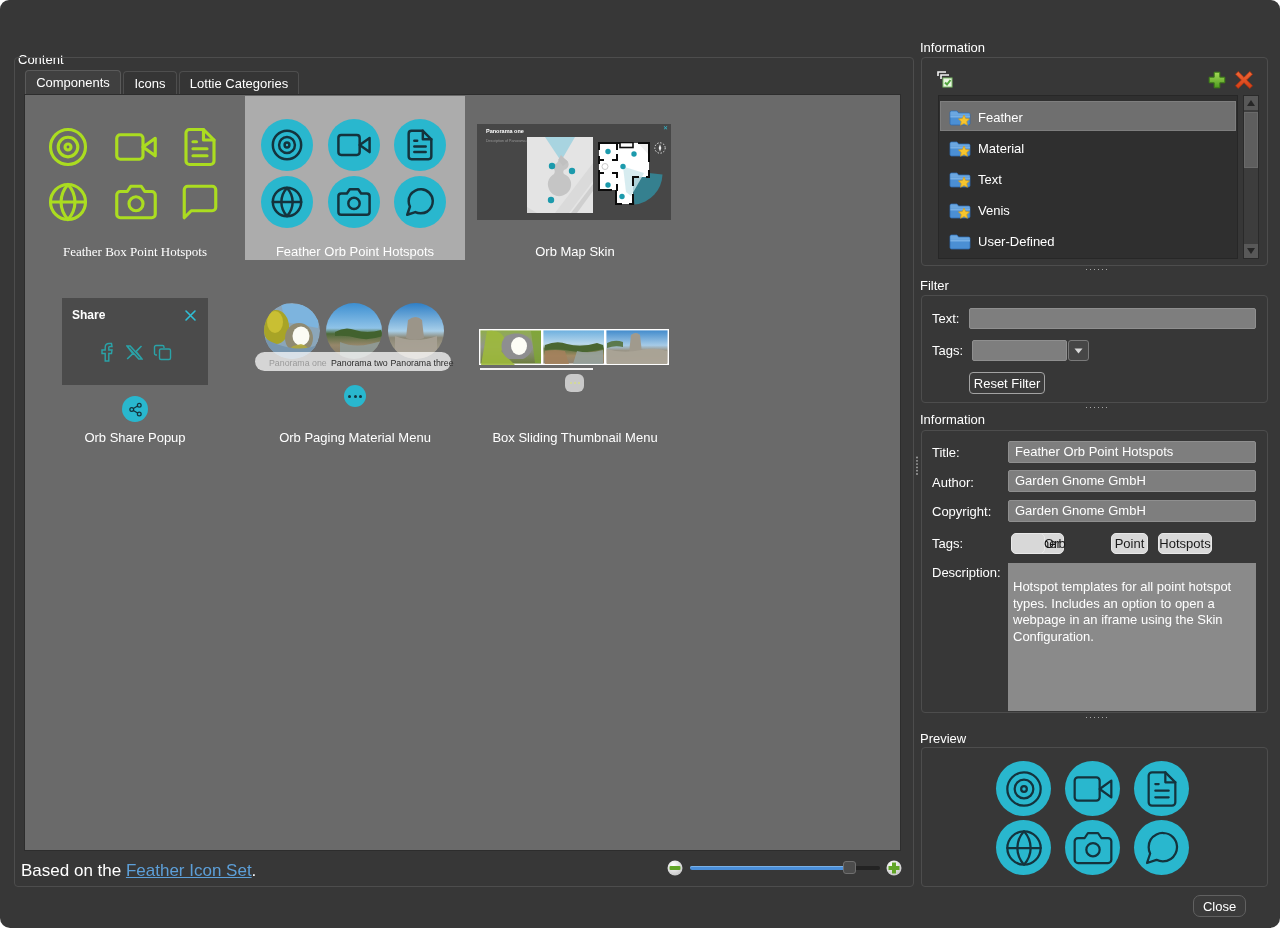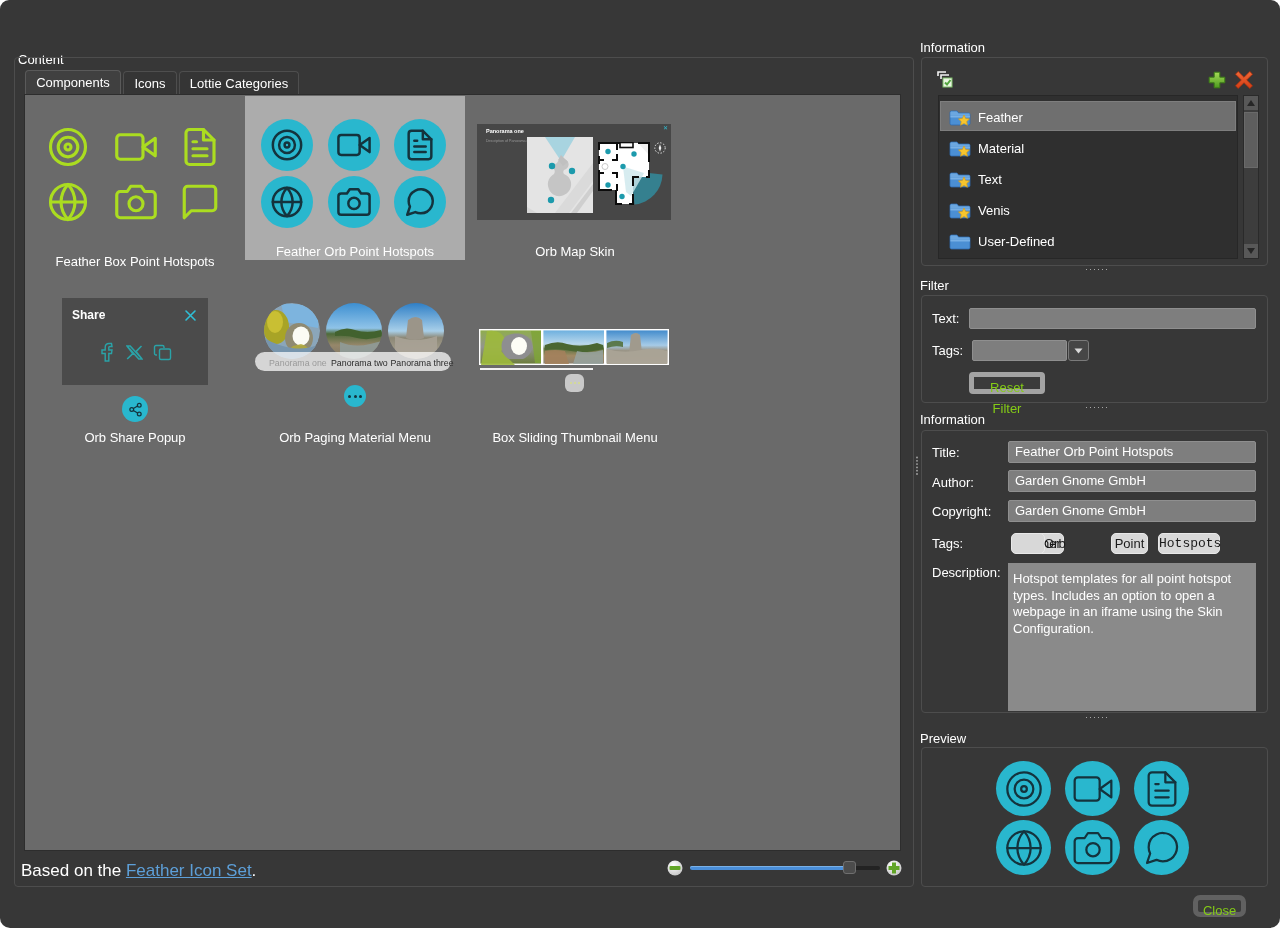--- a/index.html
+++ b/index.html
@@ -10,21 +10,21 @@
   #title { position:absolute; top:0; width:100%; text-align:center; line-height:27px; font-size:13px; font-weight:bold; color:#404040; }
   .lbl { position:absolute; color:#ffffff; font-size:13px; }
   .gbox { position:absolute; border:1px solid #4d4d4d; border-radius:4px; }
   .tab { position:absolute; height:24px; line-height:24px; text-align:center; font-size:13px; color:#fff; border:1px solid #4e4e4e; border-bottom:none; border-radius:4px 4px 0 0; background:#353535; }
   #pane { position:absolute; left:24px; top:94px; width:877px; height:757px; background:#6a6a6a; border:1px solid #2d2d2d; }
   .cap { position:absolute; color:#fff; font-size:13px; text-align:center; }
   .orb { position:absolute; border-radius:50%; background:#29b7ce; display:flex; align-items:center; justify-content:center; color:#14333d; }
   .gicon { position:absolute; color:#abdd20; }
   .field { position:absolute; background:#7e7e7e; border:1px solid #8f8f8f; border-radius:2px; color:#fff; font-size:13px; line-height:20px; padding:0 6px; white-space:nowrap; overflow:hidden; }
   .chip { position:absolute; background:#d8d8d8; border:1px solid #e8e8e8; border-radius:5px; color:#1a1a1a; font-size:13px; line-height:19px; text-align:center; }
-  .btn { position:absolute; background:#3b3b3b; border:5px solid #a3a3a3; border-radius:4px; color:#84cc16; font-size:13px; text-align:center; }
+  .btn { position:absolute; background:#3b3b3b; border:1px solid #a3a3a3; border-radius:4px; color:#ffffff; font-size:13px; text-align:center; }
   .hsplit { position:absolute; color:#b9b9b9; font-size:9px; letter-spacing:1px; }
 </style>
 </head>
 <body>
 <div id="win">
 
   <svg width="0" height="0" style="position:absolute">
     <defs>
       <symbol id="i-disc" viewBox="0 0 24 24">
           <circle cx="12" cy="12" r="10"></circle>
@@ -98,21 +98,21 @@
     </svg>
   <svg class="gicon" style="left:47px;top:181px;" width="42" height="42" viewBox="0 0 24 24" fill="none" stroke="currentColor" stroke-width="1.8" stroke-linecap="round" stroke-linejoin="round">
       <use href="#i-globe"></use>
     </svg>
   <svg class="gicon" style="left:115px;top:181px;" width="42" height="42" viewBox="0 0 24 24" fill="none" stroke="currentColor" stroke-width="1.8" stroke-linecap="round" stroke-linejoin="round">
       <use href="#i-camera"></use>
     </svg>
   <svg class="gicon" style="left:179px;top:181px;" width="42" height="42" viewBox="0 0 24 24" fill="none" stroke="currentColor" stroke-width="1.8" stroke-linecap="round" stroke-linejoin="round">
       <use href="#i-msgsq"></use>
     </svg>
-  <div class="cap" style="left:25px; top:254px; width:220px;">Feather Box Point Hotspots</div>
+  <div class="cap" style="left:25px; top:244px; width:220px;font-family:Liberation Serif, serif;">Feather Box Point Hotspots</div>
 
   <div class="orb" style="left:261px;top:119px;width:52px;height:52px;">
       <svg width="34" height="34" viewBox="0 0 24 24" fill="none" stroke="currentColor" stroke-width="1.75" stroke-linecap="round" stroke-linejoin="round">
         <use href="#i-disc"></use>
       </svg>
     </div>
   <div class="orb" style="left:328px;top:119px;width:52px;height:52px;">
       <svg width="34" height="34" viewBox="0 0 24 24" fill="none" stroke="currentColor" stroke-width="1.75" stroke-linecap="round" stroke-linejoin="round">
         <use href="#i-video"></use>
       </svg>
@@ -464,23 +464,23 @@
   <div class="lbl" style="left:932px; top:445px;">Title:</div>
   <div class="field" style="left:1008px; top:441px; width:248px; height:22px;">Feather Orb Point Hotspots</div>
   <div class="lbl" style="left:932px; top:475px;">Author:</div>
   <div class="field" style="left:1008px; top:470px; width:248px; height:22px;">Garden Gnome GmbH</div>
   <div class="lbl" style="left:932px; top:504px;">Copyright:</div>
   <div class="field" style="left:1008px; top:500px; width:248px; height:22px;">Garden Gnome GmbH</div>
   <div class="lbl" style="left:932px; top:536px;">Tags:</div>
   <div class="chip" style="left:1013px; top:533px; width:51px; height:21px;">Feather</div>
   <div class="chip" style="left:1011px; top:533px; width:25px; height:21px;padding-left:32px;">Orb</div>
   <div class="chip" style="left:1111px; top:533px; width:37px; height:21px;">Point</div>
-  <div class="chip" style="left:1158px; top:533px; width:62px; height:21px;font-family:Liberation Mono, monospace;">Hotspots</div>
+  <div class="chip" style="left:1158px; top:533px; width:54px; height:21px;">Hotspots</div>
   <div class="lbl" style="left:932px; top:565px;">Description:</div>
-  <div style="position:absolute;left:1008px;top:563px;width:248px;height:148px;background:#8a8a8a;color:#fff;font-size:13px;line-height:16.5px;padding:8px 5px;">Hotspot templates for all point hotspot types. Includes an option to open a webpage in an iframe using the Skin Configuration.</div>
+  <div style="position:absolute;left:1008px;top:563px;width:248px;height:148px;background:#8a8a8a;color:#fff;font-size:13px;line-height:16.5px;padding:16px 5px;">Hotspot templates for all point hotspot types. Includes an option to open a webpage in an iframe using the Skin Configuration.</div>
 
   <div class="lbl" style="left:920px; top:731px;">Preview</div>
   <div class="gbox" style="left:921px; top:747px; width:347px; height:140px;"></div>
   <div class="orb" style="left:996px;top:761px;width:55px;height:55px;">
       <svg width="40" height="40" viewBox="0 0 24 24" fill="none" stroke="currentColor" stroke-width="1.35" stroke-linecap="round" stroke-linejoin="round">
         <use href="#i-disc"></use>
       </svg>
     </div>
   <div class="orb" style="left:1065px;top:761px;width:55px;height:55px;">
       <svg width="40" height="40" viewBox="0 0 24 24" fill="none" stroke="currentColor" stroke-width="1.35" stroke-linecap="round" stroke-linejoin="round">

